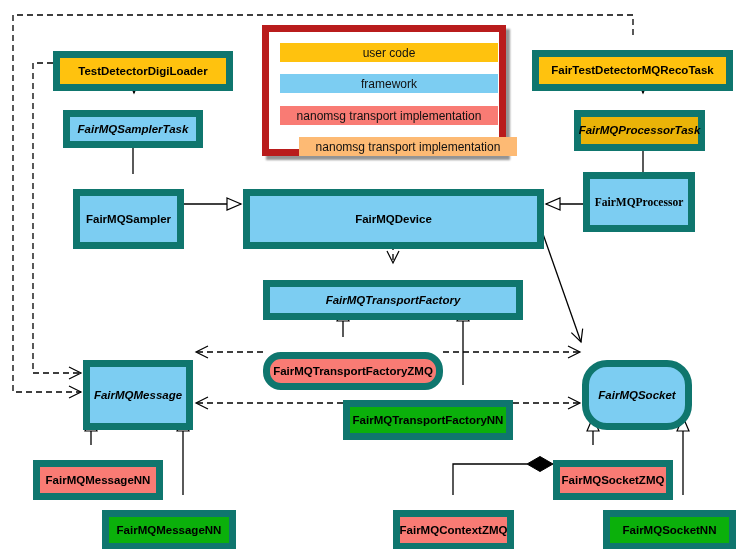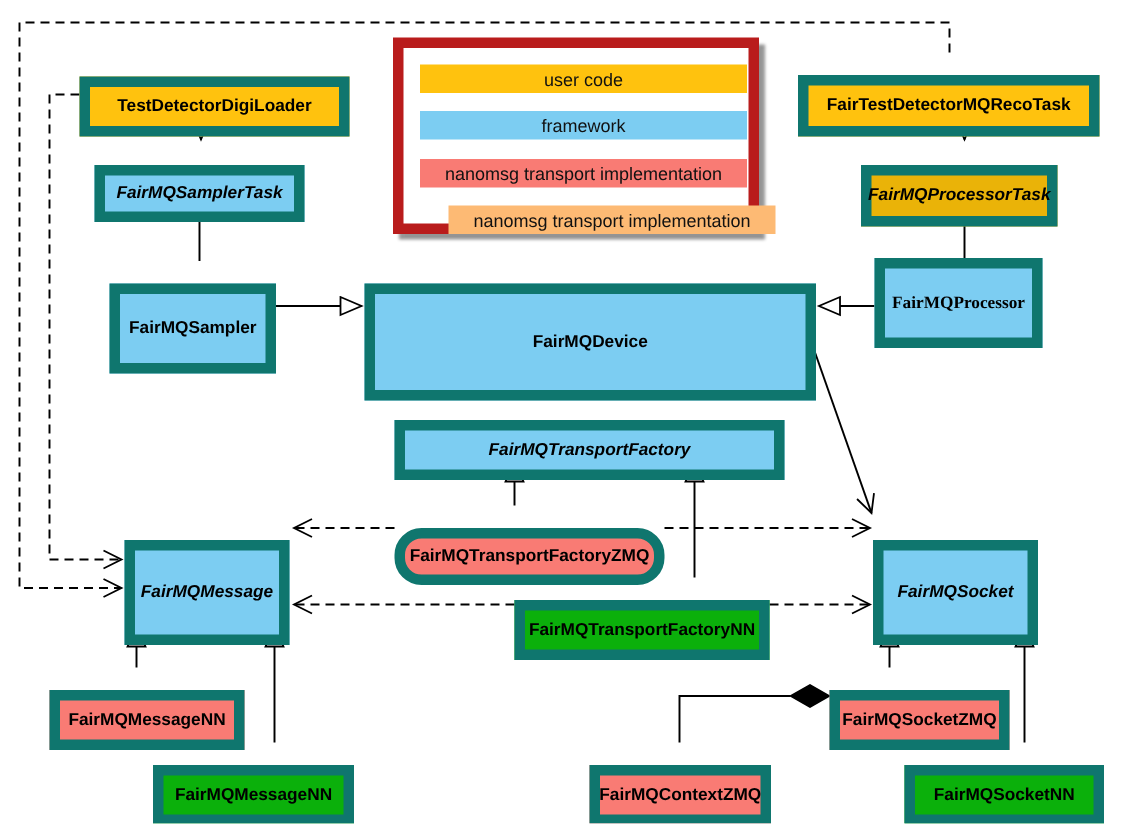--- a/index.html
+++ b/index.html
@@ -97,33 +97,33 @@
   <div class="node" style="left: 53px; top: 36px; width: 180px; height: 40px; background-color: rgb(255, 194, 14);">TestDetectorDigiLoader</div>
 
   <div class="node" style="left: 532px; top: 35px; width: 201px; height: 41px; background-color: rgb(255, 194, 14);">FairTestDetectorMQRecoTask</div>
 
   <div class="node abstract" style="left: 63px; top: 95px; width: 140px; height: 38px; background-color: rgb(124, 205, 242); font-style: italic;">FairMQSamplerTask</div>
 
   <div class="node abstract" style="left: 574px; top: 95px; width: 131px; height: 41px; background-color: #eab308;">FairMQProcessorTask</div>
 
   <div class="node" style="left: 73px; top: 174px; width: 111px; height: 60px; background-color: rgb(124, 205, 242);">FairMQSampler</div>
 
-  <div class="node" style="left: 243px; top: 174px; width: 301px; height: 78px; background-color: rgb(124, 205, 242);">FairMQDevice</div>
+  <div class="node" style="left: 243px; top: 174px; width: 301px; height: 60px; background-color: rgb(124, 205, 242);">FairMQDevice</div>
 
   <div class="node" style="left: 583px; top: 157px; width: 112px; height: 60px; background-color: rgb(124, 205, 242); font-family: Liberation Serif, serif;">FairMQProcessor</div>
 
   <div class="node abstract" style="left: 263px; top: 265px; width: 260px; height: 40px; background-color: rgb(124, 205, 242);">FairMQTransportFactory</div>
 
   <div class="node" style="left: 263px; top: 337px; width: 180px; height: 38px; background-color: rgb(249, 123, 116); border-radius: 18px;">FairMQTransportFactoryZMQ</div>
 
   <div class="node" style="left: 343px; top: 385px; width: 170px; height: 40px; background-color: rgb(11, 176, 11);">FairMQTransportFactoryNN</div>
 
   <div class="node abstract" style="left: 83px; top: 345px; width: 110px; height: 70px; background-color: rgb(124, 205, 242);">FairMQMessage</div>
 
-  <div class="node abstract" style="left: 582px; top: 345px; width: 110px; height: 70px; background-color: rgb(124, 205, 242);">FairMQSocket</div>
+  <div class="node abstract" style="left: 582px; top: 345px; width: 110px; height: 70px; background-color: rgb(124, 205, 242); border-radius: 25px;">FairMQSocket</div>
 
   <div class="node" style="left: 33px; top: 445px; width: 130px; height: 40px; background-color: rgb(249, 123, 116);">FairMQMessageNN</div>
 
   <div class="node" style="left: 102px; top: 495px; width: 134px; height: 40px; background-color: rgb(11, 176, 11);">FairMQMessageNN</div>
 
   <div class="node" style="left: 553px; top: 445px; width: 120px; height: 40px; background-color: rgb(249, 123, 116);">FairMQSocketZMQ</div>
 
   <div class="node" style="left: 603px; top: 495px; width: 133px; height: 40px; background-color: rgb(11, 176, 11);">FairMQSocketNN</div>
 
   <div class="node" style="left: 393px; top: 495px; width: 121px; height: 40px; background-color: rgb(249, 123, 116);">FairMQContextZMQ</div>

